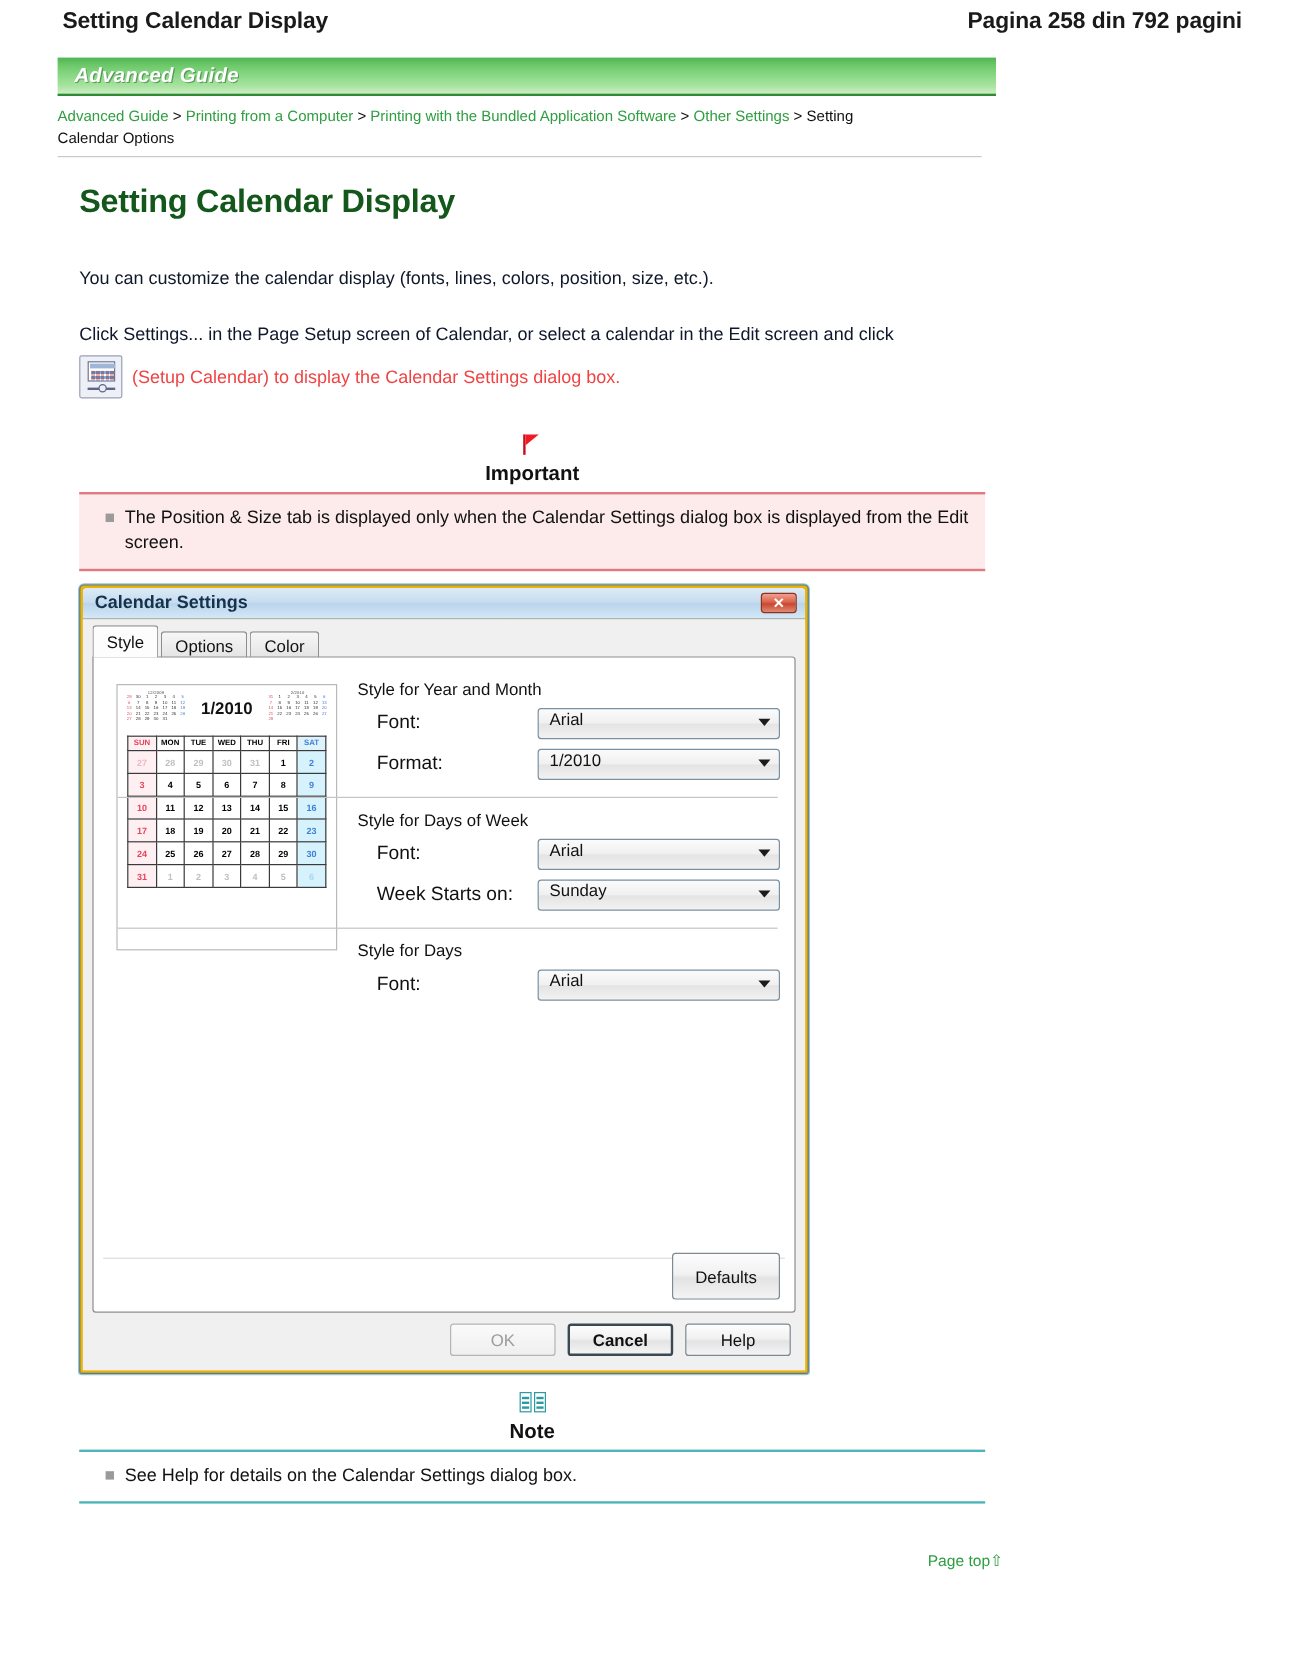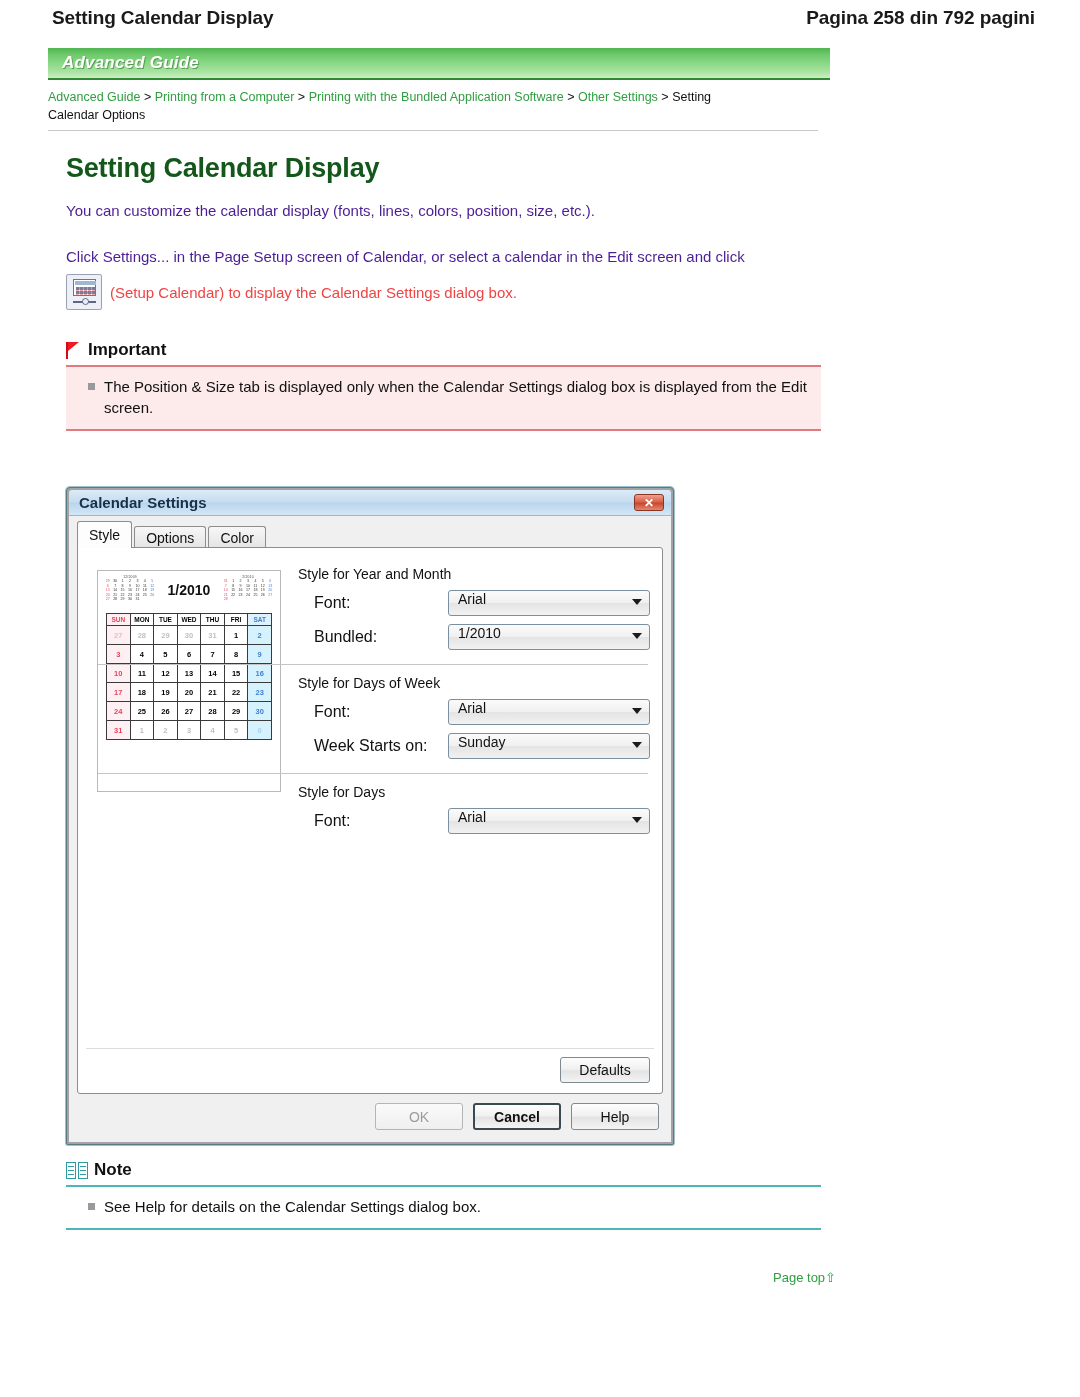--- a/index.html
+++ b/index.html
@@ -82,22 +82,22 @@
 
   .hr-light { width:770px; height:1px; background:#c9c9c9; margin-top:6px; }
 
   
   h1.doc-title {
     font-size:27px; font-weight:700; color:#13571b;
     margin:22px 0 0 18px; letter-spacing:-0.2px;
   }
 
   p.body-text {
-    font-size:15px; line-height:22px; color:#4c1d95;
-    margin:16px 0 0 18px; width:750px;
+    font-size:15px; line-height:22px; color:#0f172a;
+    margin:38px 0 0 18px; width:750px;
   }
   p.body-text.tight { margin-top:24px; }
 
   .icon-line { display:flex; align-items:center; margin:6px 0 0 18px; }
   .setup-cal-icon {
     width:36px; height:36px; background:#eef0f7;
     border:1px solid #9aa0b5; border-radius:2px;
     position:relative; margin-right:8px;
   }
   .setup-cal-icon .inner {
@@ -108,21 +108,21 @@
   .setup-cal-icon .inner .g { position:absolute; left:2px; top:7px; width:19px; height:8px;
       background:repeating-linear-gradient(to right,#e8a0a0 0 3px,#fff 3px 4px),
                  repeating-linear-gradient(to bottom,#6f9fd8 0 3px,#fff 3px 4px);
       background-blend-mode:multiply; opacity:.85; }
   .setup-cal-icon .slider { position:absolute; left:6px; top:26px; width:23px; height:2px; background:#5d6588; }
   .setup-cal-icon .knob { position:absolute; left:15px; top:23px; width:7px; height:7px; border-radius:50%; background:#eceef5; border:1px solid #5d6588; }
   .icon-line .cap { font-size:15px; color:#ef4444; }
 
   
   .adm { margin:30px 0 0 18px; width:755px; }
-  .adm-head { display:flex; align-items:center; gap:6px; }
+  .adm-head { display:flex; align-items:center; gap:6px;flex-direction:column; }
   .flag-icon { width:16px; height:17px; position:relative; }
   .flag-icon .pole { position:absolute; left:0; top:0; width:2px; height:17px; background:#cf0b16; }
   .flag-icon .fl {
     position:absolute; left:2px; top:0; width:0; height:0;
     border-top:9px solid #ef1b24; border-bottom:9px solid transparent;
     border-right:11px solid transparent;
   }
   .book-icon { width:22px; height:17px; position:relative; }
   .book-icon .pg { position:absolute; top:0; width:10px; height:17px; background:#fff; border:1.5px solid #2c9aa0; }
   .book-icon .pl { left:0; } .book-icon .pr { right:0; }
@@ -151,21 +151,21 @@
 
   .page-top {
     width:770px; text-align:right; margin:40px 0 0 18px;
     font-size:13px; color:#2f9e41;
   }
   .page-top .arrow { font-size:13px; }
 
   
   .dialog {
     position:absolute; left:66px; top:487px; width:608px; height:658px;
-    background:#a3a3a3;
+    background:#eab308;
     border:1px solid #5a7a86;
     box-shadow:0 0 0 1px #9fc3cc;
     border-radius:4px 4px 2px 2px;
   }
   .dlg-titlebar {
     height:26px; margin:2px 2px 0 2px;
     background:linear-gradient(to bottom,#dcebf7 0%,#c6dcf0 48%,#bad5ec 52%,#d3e7f7 100%);
     border-radius:3px 3px 0 0;
     display:flex; align-items:center; justify-content:space-between;
     border-bottom:1px solid #9fb8c9;
@@ -255,21 +255,21 @@
   .sep-line { height:1px; background:#c4c4c4; margin:12px 2px 10px 2px; }
   .sep-line.wide { margin-left:-198px; }
 
   .defaults-wrap { position:absolute; right:12px; bottom:10px; }
   .btn {
     background:linear-gradient(to bottom,#fdfdfd 0%,#f1f1f1 46%,#e3e3e3 54%,#f4f4f4 100%);
     border:1px solid #7d8a91; border-radius:3px;
     font-size:14px; color:#111; text-align:center;
     display:flex; align-items:center; justify-content:center;
   }
-  .btn-defaults { width:90px; height:26px; }
+  .btn-defaults { width:90px; height:39px; }
   .btn-row { position:absolute; right:12px; bottom:12px; display:flex; gap:10px; }
   .btn-ok { width:88px; height:27px; color:#9c9c9c;
     background:linear-gradient(to bottom,#fafafa,#efefef); border-color:#b5b5b5; }
   .btn-cancel { width:88px; height:27px; border:2px solid #3b4a52;font-weight:bold; }
   .btn-help { width:88px; height:27px; }
 
   .dlg-inner-sep { position:absolute; left:8px; right:8px; bottom:44px; height:1px; background:#dcdcdc; }
 </style>
 </head>
 <body>
@@ -513,21 +513,21 @@
         <div class="field-row">
           <span class="field-label">Font:</span>
           <div class="combo">
             <span>Arial</span>
             <span class="arrow-btn">
                 <span class="caret"></span>
               </span>
           </div>
         </div>
         <div class="field-row">
-          <span class="field-label">Bundled:</span>
+          <span class="field-label">Format:</span>
           <div class="combo">
             <span>1/2010</span>
             <span class="arrow-btn">
                 <span class="caret"></span>
               </span>
           </div>
         </div>
 
         <div class="sep-line wide"></div>
 

